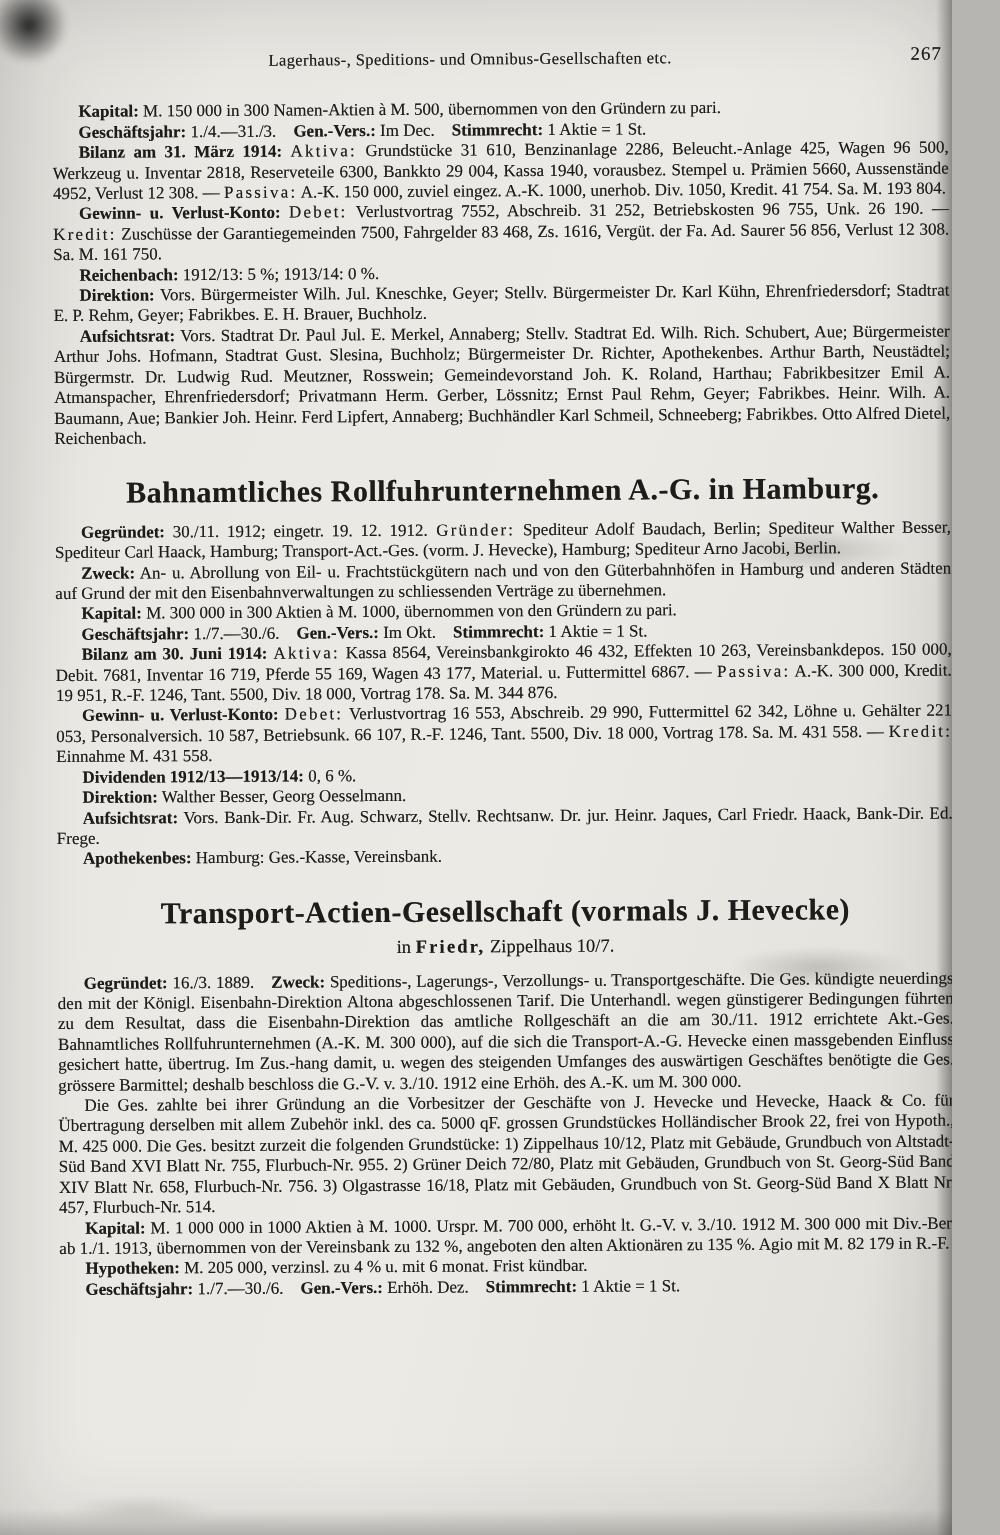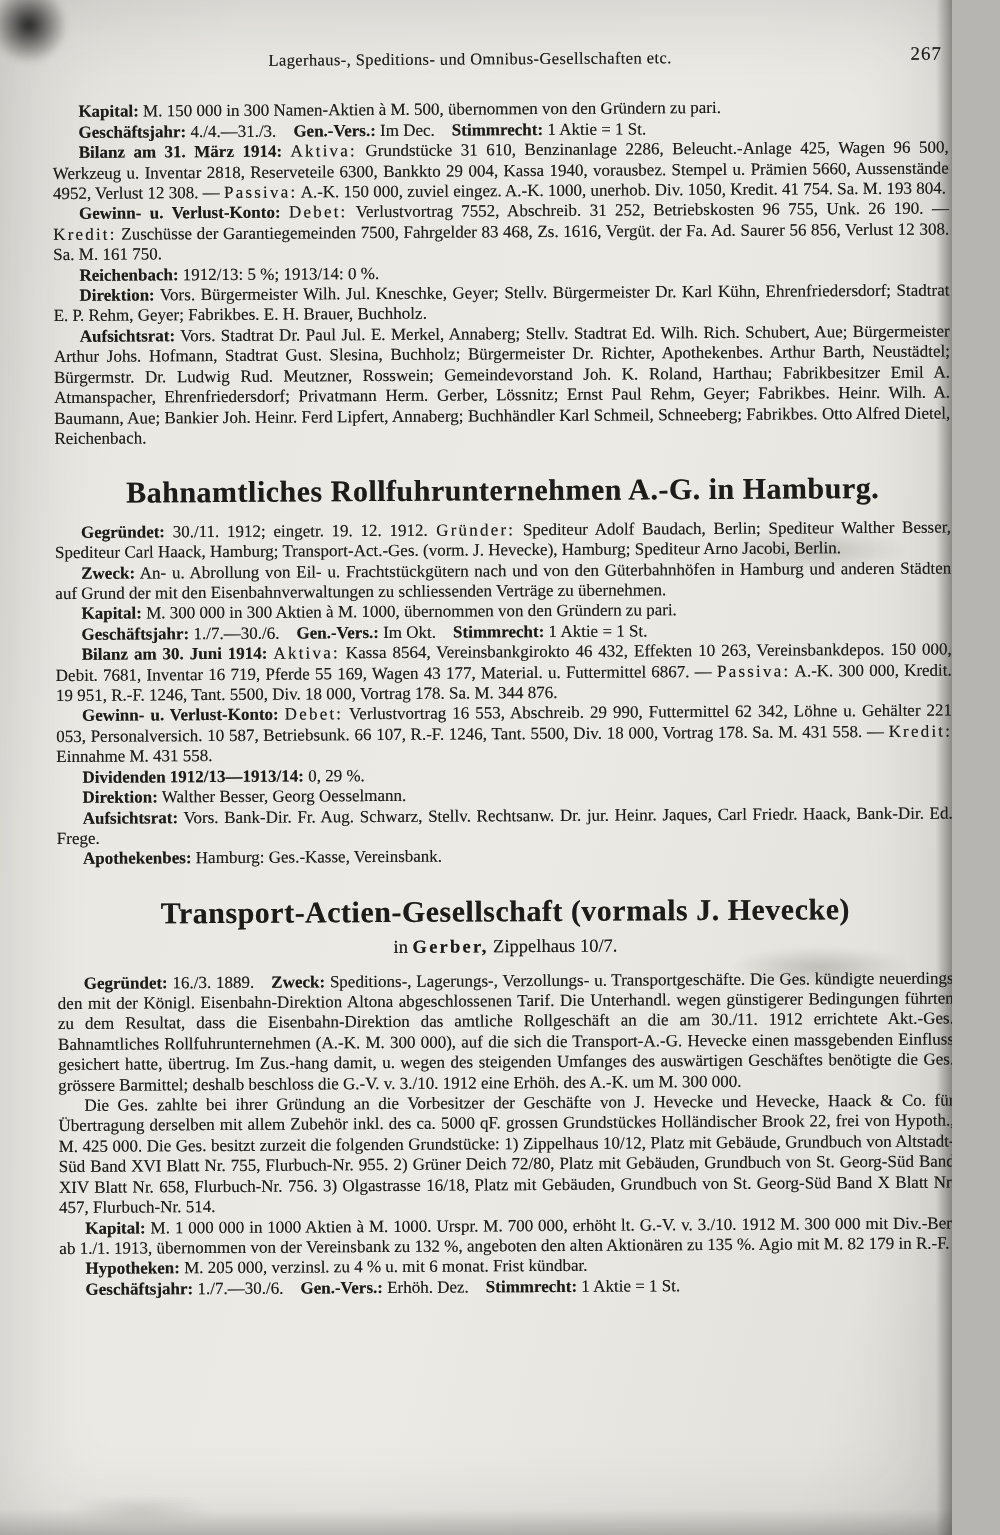--- a/index.html
+++ b/index.html
@@ -79,43 +79,43 @@
   <div class="smudge s3"></div>
 
   <div class="content">
     <div class="page-header">
       <span>Lagerhaus-, Speditions- und Omnibus-Gesellschaften etc.</span>
       <span class="page-number">267</span>
     </div>
     <div>
         <section>
           <p class="para"><span class="b">Kapital:</span><span> M. 150 000 in 300 Namen-Aktien à M. 500, übernommen von den Gründern zu pari.</span></p>
-          <p class="para"><span class="b">Geschäftsjahr:</span><span> 4./4.—31./3. </span><span class="b">Gen.-Vers.:</span><span> Im Dec. </span><span class="b">Stimmrecht:</span><span> 1 Aktie = 1 St.</span></p>
+          <p class="para"><span class="b">Geschäftsjahr:</span><span> 1./4.—31./3. </span><span class="b">Gen.-Vers.:</span><span> Im Dec. </span><span class="b">Stimmrecht:</span><span> 1 Aktie = 1 St.</span></p>
           <p class="para"><span class="b">Bilanz am 31. März 1914:</span><span> </span><span class="sp">Aktiva:</span><span> Grundstücke 31 610, Benzinanlage 2286, Beleucht.-Anlage 425, Wagen 96 500, Werkzeug u. Inventar 2818, Reserveteile 6300, Bankkto 29 004, Kassa 1940, vorausbez. Stempel u. Prämien 5660, Aussenstände 4952, Verlust 12 308. — </span><span class="sp">Passiva:</span><span> A.-K. 150 000, zuviel eingez. A.-K. 1000, unerhob. Div. 1050, Kredit. 41 754.  Sa. M. 193 804.</span></p>
           <p class="para"><span class="b">Gewinn- u. Verlust-Konto:</span><span> </span><span class="sp">Debet:</span><span> Verlustvortrag 7552, Abschreib. 31 252, Betriebskosten 96 755, Unk. 26 190. — </span><span class="sp">Kredit:</span><span> Zuschüsse der Garantiegemeinden 7500, Fahrgelder 83 468, Zs. 1616, Vergüt. der Fa. Ad. Saurer 56 856, Verlust 12 308.  Sa. M. 161 750.</span></p>
           <p class="para"><span class="b">Reichenbach:</span><span> 1912/13: 5 %; 1913/14: 0 %.</span></p>
           <p class="para"><span class="b">Direktion:</span><span> Vors. Bürgermeister Wilh. Jul. Kneschke, Geyer; Stellv. Bürgermeister Dr. Karl Kühn, Ehrenfriedersdorf; Stadtrat E. P. Rehm, Geyer; Fabrikbes. E. H. Brauer, Buchholz.</span></p>
           <p class="para"><span class="b">Aufsichtsrat:</span><span> Vors. Stadtrat Dr. Paul Jul. E. Merkel, Annaberg; Stellv. Stadtrat Ed. Wilh. Rich. Schubert, Aue; Bürgermeister Arthur Johs. Hofmann, Stadtrat Gust. Slesina, Buchholz; Bürgermeister Dr. Richter, Apothekenbes. Arthur Barth, Neustädtel; Bürgermstr. Dr. Ludwig Rud. Meutzner, Rosswein; Gemeindevorstand Joh. K. Roland, Harthau; Fabrikbesitzer Emil A. Atmanspacher, Ehrenfriedersdorf; Privatmann Herm. Gerber, Lössnitz; Ernst Paul Rehm, Geyer; Fabrikbes. Heinr. Wilh. A. Baumann, Aue; Bankier Joh. Heinr. Ferd Lipfert, Annaberg; Buchhändler Karl Schmeil, Schneeberg; Fabrikbes. Otto Alfred Dietel, Reichenbach.</span></p>
         </section>
         <section>
           <h2 class="section-heading">Bahnamtliches Rollfuhrunternehmen A.-G. in Hamburg.</h2>
           <p class="para"><span class="b">Gegründet:</span><span> 30./11. 1912; eingetr. 19. 12. 1912. </span><span class="sp">Gründer:</span><span> Spediteur Adolf Baudach, Berlin; Spediteur Walther Besser, Spediteur Carl Haack, Hamburg; Transport-Act.-Ges. (vorm. J. Hevecke), Hamburg; Spediteur Arno Jacobi, Berlin.</span></p>
           <p class="para"><span class="b">Zweck:</span><span> An- u. Abrollung von Eil- u. Frachtstückgütern nach und von den Güterbahnhöfen in Hamburg und anderen Städten auf Grund der mit den Eisenbahnverwaltungen zu schliessenden Verträge zu übernehmen.</span></p>
           <p class="para"><span class="b">Kapital:</span><span> M. 300 000 in 300 Aktien à M. 1000, übernommen von den Gründern zu pari.</span></p>
           <p class="para"><span class="b">Geschäftsjahr:</span><span> 1./7.—30./6. </span><span class="b">Gen.-Vers.:</span><span> Im Okt. </span><span class="b">Stimmrecht:</span><span> 1 Aktie = 1 St.</span></p>
           <p class="para"><span class="b">Bilanz am 30. Juni 1914:</span><span> </span><span class="sp">Aktiva:</span><span> Kassa 8564, Vereinsbankgirokto 46 432, Effekten 10 263, Vereinsbankdepos. 150 000, Debit. 7681, Inventar 16 719, Pferde 55 169, Wagen 43 177, Material. u. Futtermittel 6867. — </span><span class="sp">Passiva:</span><span> A.-K. 300 000, Kredit. 19 951, R.-F. 1246, Tant. 5500, Div. 18 000, Vortrag 178.  Sa. M. 344 876.</span></p>
           <p class="para"><span class="b">Gewinn- u. Verlust-Konto:</span><span> </span><span class="sp">Debet:</span><span> Verlustvortrag 16 553, Abschreib. 29 990, Futtermittel 62 342, Löhne u. Gehälter 221 053, Personalversich. 10 587, Betriebsunk. 66 107, R.-F. 1246, Tant. 5500, Div. 18 000, Vortrag 178.  Sa. M. 431 558. — </span><span class="sp">Kredit:</span><span> Einnahme M. 431 558.</span></p>
-          <p class="para"><span class="b">Dividenden 1912/13—1913/14:</span><span> 0, 29 %.</span></p>
+          <p class="para"><span class="b">Dividenden 1912/13—1913/14:</span><span> 0, 6 %.</span></p>
           <p class="para"><span class="b">Direktion:</span><span> Walther Besser, Georg Oesselmann.</span></p>
           <p class="para"><span class="b">Aufsichtsrat:</span><span> Vors. Bank-Dir. Fr. Aug. Schwarz, Stellv. Rechtsanw. Dr. jur. Heinr. Jaques, Carl Friedr. Haack, Bank-Dir. Ed. Frege.</span></p>
           <p class="para"><span class="b">Apothekenbes:</span><span> Hamburg: Ges.-Kasse, Vereinsbank.</span></p>
         </section>
         <section>
           <h2 class="section-heading">Transport-Actien-Gesellschaft (vormals J. Hevecke)</h2>
-          <div class="section-subheading"><span>in </span><span class="b sp">Gerber,</span><span> Zippelhaus 10/7.</span></div>
+          <div class="section-subheading"><span>in </span><span class="b sp">Friedr,</span><span> Zippelhaus 10/7.</span></div>
           <p class="para"><span class="b">Gegründet:</span><span> 16./3. 1889. </span><span class="b">Zweck:</span><span> Speditions-, Lagerungs-, Verzollungs- u. Transportgeschäfte. Die Ges. kündigte neuerdings den mit der Königl. Eisenbahn-Direktion Altona abgeschlossenen Tarif. Die Unterhandl. wegen günstigerer Bedingungen führten zu dem Resultat, dass die Eisenbahn-Direktion das amtliche Rollgeschäft an die am 30./11. 1912 errichtete Akt.-Ges. Bahnamtliches Rollfuhrunternehmen (A.-K. M. 300 000), auf die sich die Transport-A.-G. Hevecke einen massgebenden Einfluss gesichert hatte, übertrug. Im Zus.-hang damit, u. wegen des steigenden Umfanges des auswärtigen Geschäftes benötigte die Ges. grössere Barmittel; deshalb beschloss die G.-V. v. 3./10. 1912 eine Erhöh. des A.-K. um M. 300 000.</span></p>
           <p class="para"><span>Die Ges. zahlte bei ihrer Gründung an die Vorbesitzer der Geschäfte von J. Hevecke und Hevecke, Haack &amp; Co. für Übertragung derselben mit allem Zubehör inkl. des ca. 5000 qF. grossen Grundstückes Holländischer Brook 22, frei von Hypoth., M. 425 000. Die Ges. besitzt zurzeit die folgenden Grundstücke: 1) Zippelhaus 10/12, Platz mit Gebäude, Grundbuch von Altstadt-Süd Band XVI Blatt Nr. 755, Flurbuch-Nr. 955. 2) Grüner Deich 72/80, Platz mit Gebäuden, Grundbuch von St. Georg-Süd Band XIV Blatt Nr. 658, Flurbuch-Nr. 756. 3) Olgastrasse 16/18, Platz mit Gebäuden, Grundbuch von St. Georg-Süd Band X Blatt Nr. 457, Flurbuch-Nr. 514.</span></p>
           <p class="para"><span class="b">Kapital:</span><span> M. 1 000 000 in 1000 Aktien à M. 1000.  Urspr. M. 700 000, erhöht lt. G.-V. v. 3./10. 1912 M. 300 000 mit Div.-Ber. ab 1./1. 1913, übernommen von der Vereinsbank zu 132 %, angeboten den alten Aktionären zu 135 %.  Agio mit M. 82 179 in R.-F.</span></p>
           <p class="para"><span class="b">Hypotheken:</span><span> M. 205 000, verzinsl. zu 4 % u. mit 6 monat. Frist kündbar.</span></p>
           <p class="para"><span class="b">Geschäftsjahr:</span><span> 1./7.—30./6. </span><span class="b">Gen.-Vers.:</span><span> Erhöh. Dez. </span><span class="b">Stimmrecht:</span><span> 1 Aktie = 1 St.</span></p>
         </section>
       </div>
   </div>
 </div>
 

